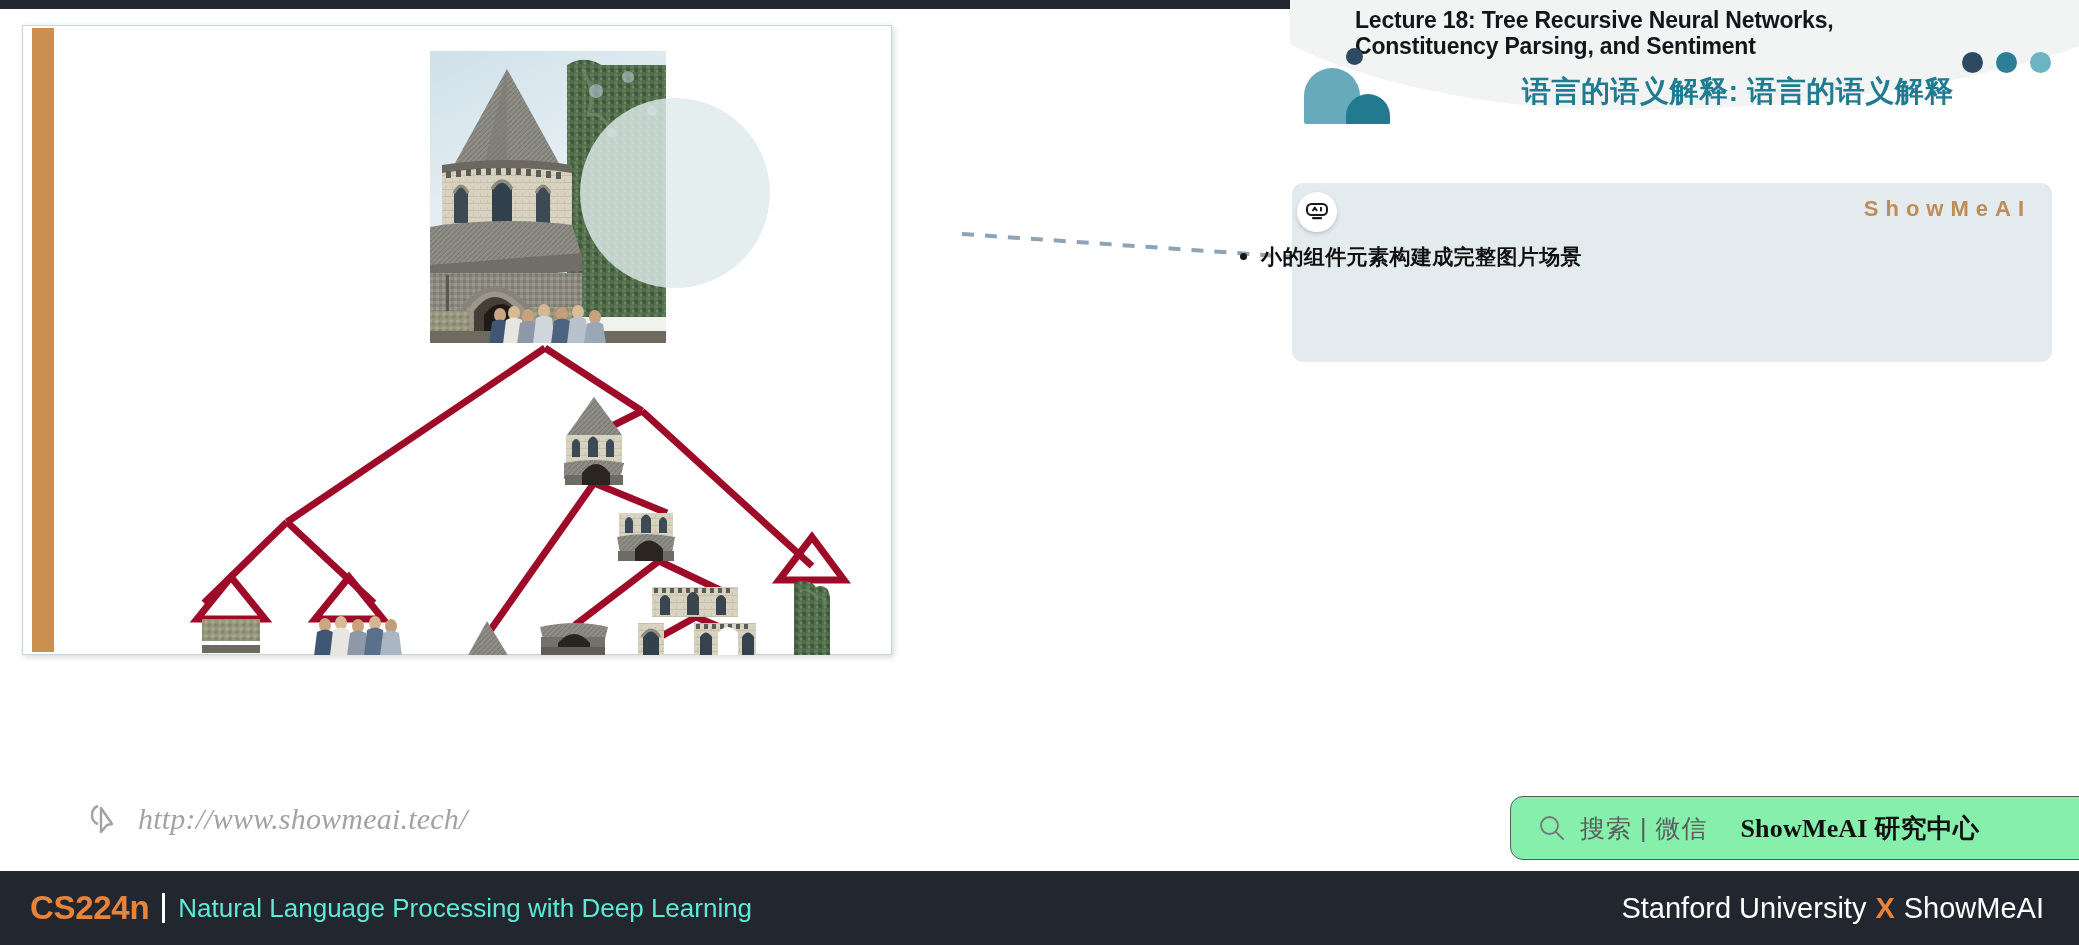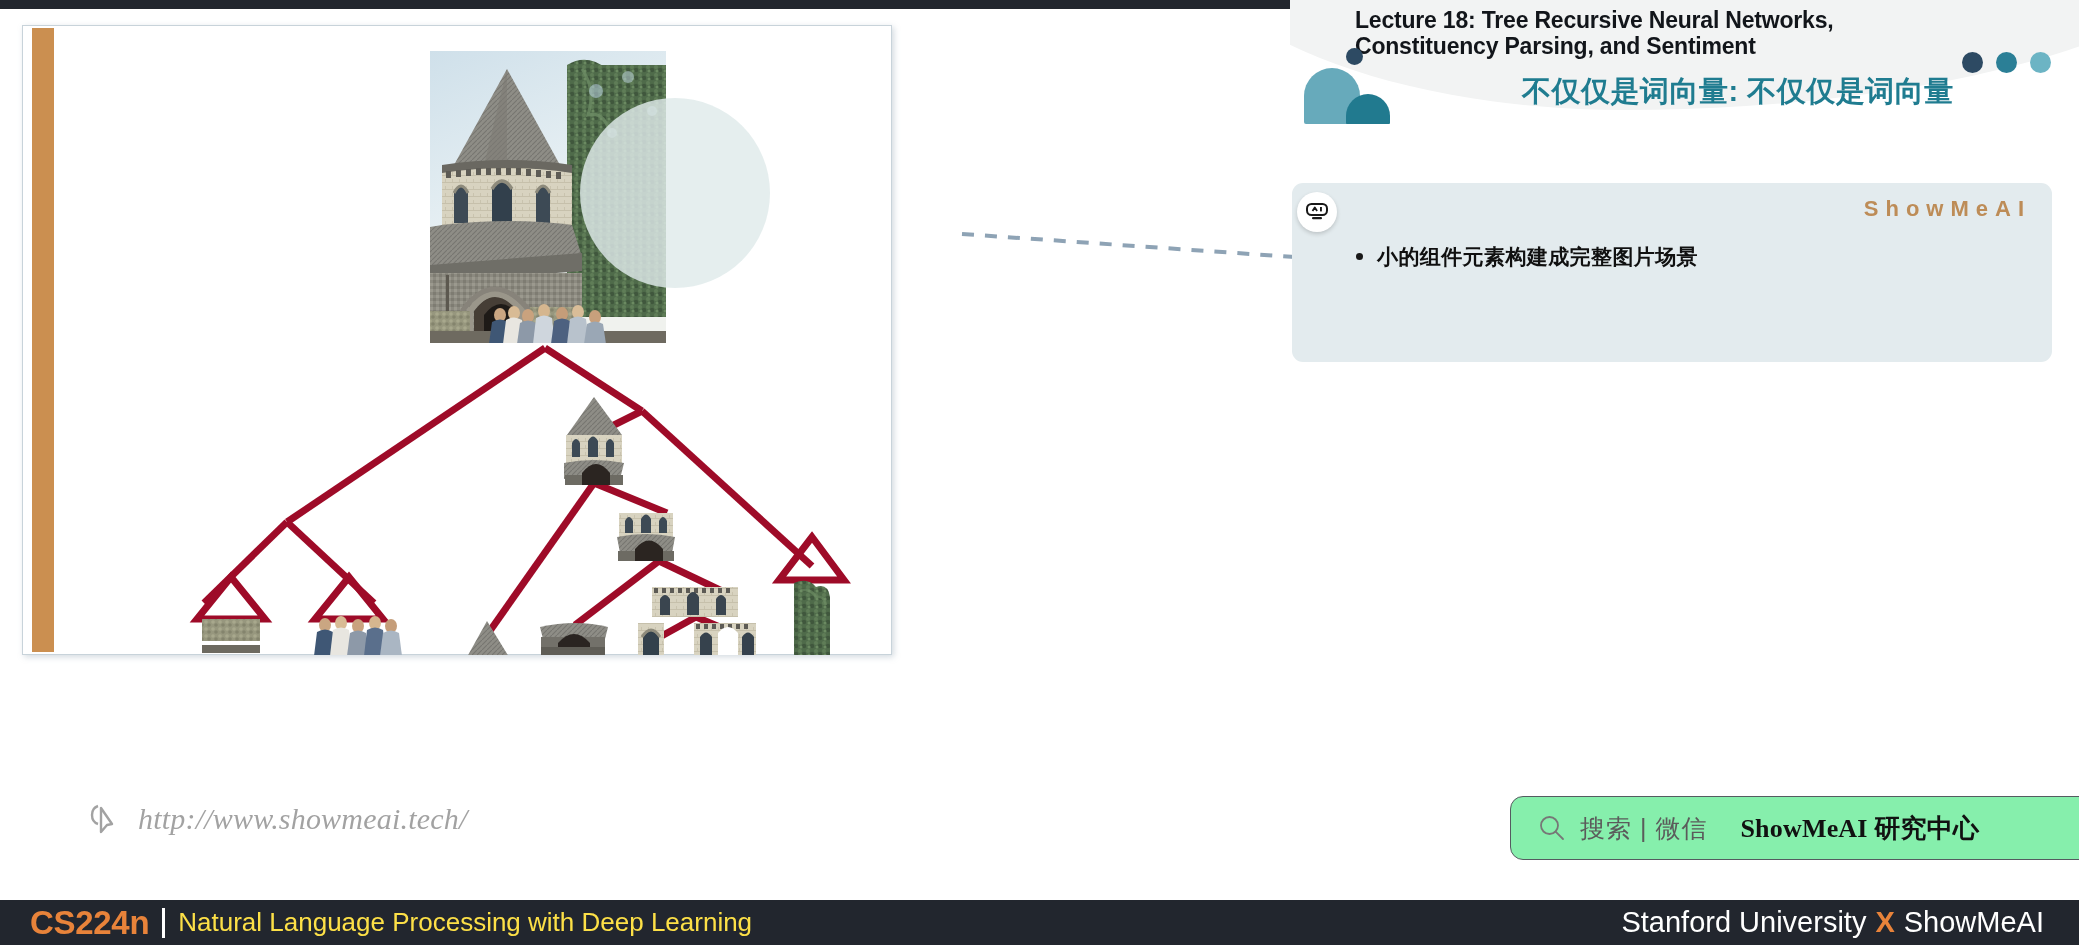--- a/index.html
+++ b/index.html
@@ -99,21 +99,21 @@
   }
   .robot-icon {
     position: absolute; left: 1297px; top: 192px;
     width: 40px; height: 40px;
     background: #ffffff;
     border-radius: 50%;
     box-shadow: 0 2px 4px rgba(0,0,0,0.17);
     display: flex; align-items: center; justify-content: center;
   }
   .bullet-row {
-    position: absolute; left: 1356px; top: 243px;
+    position: absolute; left: 1240px; top: 243px;
     display: flex; align-items: baseline; gap: 14px;
   }
   .bullet-dot {
     width: 7px; height: 7px; border-radius: 50%;
     background: #181818; flex: 0 0 auto;
     transform: translateY(-4px);
   }
   .bullet-text {
     font-family: "Liberation Sans", sans-serif;
     font-size: 21px; font-weight: 700; color: #101010;
@@ -146,41 +146,41 @@
   .search-brand {
     font-family: "Liberation Serif", serif;
     font-size: 26px; font-weight: 700; color: #111;
     letter-spacing: 0.2px;
     margin-left: 20px;
   }
 
   
   .footer {
     position: absolute; left: 0; bottom: 0;
-    width: 2079px; height: 45px;
+    width: 2079px; height: 74px;
     background: #22262e;
     display: flex; align-items: center;
   }
   .footer-left {
     position: absolute; left: 30px;
     display: flex; align-items: center; gap: 0;
   }
   .cs-code {
     font-family: "Liberation Sans Narrow","Liberation Sans", sans-serif;
     font-size: 33px; font-weight: 700; color: #e8833a;
     letter-spacing: -0.3px;
   }
   .cs-sep {
     display: inline-block;
     width: 3px; height: 30px; background: #ffffff;
     margin: 0 13px;
   }
   .cs-sub {
     font-family: "Liberation Sans Narrow","Liberation Sans", sans-serif;
-    font-size: 26px; color: #fde047; letter-spacing: 0px;
+    font-size: 26px; color: #5eead4; letter-spacing: 0px;
   }
   .footer-right {
     position: absolute; right: 35px;
     font-family: "Liberation Sans Narrow","Liberation Sans", sans-serif;
     font-size: 29px; color: #ffffff; letter-spacing: 0px;
     display: flex; align-items: flex-end; gap: 9px;
   }
   .fr-x { color: #e8833a; font-weight: 700; }
 
   
@@ -501,21 +501,21 @@
 
     <div class="header-en-title">
       <div>Lecture 18: Tree Recursive Neural Networks,</div>
       <div>Constituency Parsing, and Sentiment</div>
     </div>
 
     <div class="dome-big"></div>
     <div class="dome-small"></div>
     <div class="dot-navy"></div>
 
-    <div class="header-cn-title">不仅仅是词向量: 不仅仅是词向量</div>
+    <div class="header-cn-title">语言的语义解释: 语言的语义解释</div>
 
     <div class="hdots">
       <span class="hdot" style="background:#2d4a63"></span>
       <span class="hdot" style="background:#2b7f96"></span>
       <span class="hdot" style="background:#6cb4c4"></span>
     </div>
   </div>
 
   <div class="connector">
     <svg width="350" height="40" viewBox="0 0 350 40">

